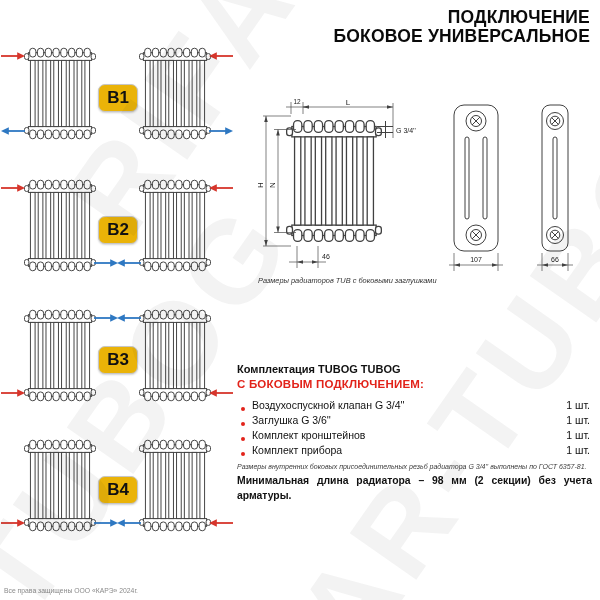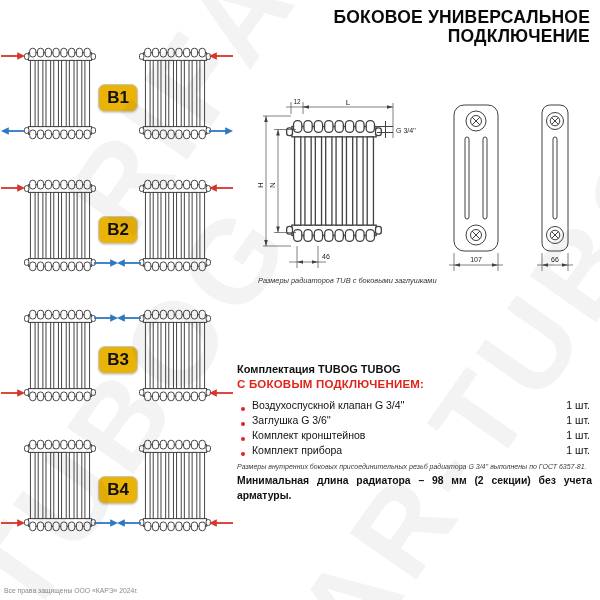--- a/index.html
+++ b/index.html
@@ -99,22 +99,22 @@
   </defs>
 </svg>
 
 <div class="layer" style="z-index:5;pointer-events:none;">
   <div class="wm" style="left:-60px;top:560px;">TUBOG</div>
   <div class="wm" style="left:150px;top:770px;">RIFAR-TUBOG.su</div>
   <div class="wm" style="left:40px;top:180px;">RIFAR-TUBOG.su</div>
 </div>
 
 <div class="title">
+  <div>ПОДКЛЮЧЕНИЕ</div>
   <div>БОКОВОЕ УНИВЕРСАЛЬНОЕ</div>
-  <div>ПОДКЛЮЧЕНИЕ</div>
 </div>
 
 <div class="scheme" style="top:46px;">
   <svg class="rad l" width="72" height="95">
       <use href="#rad-front"></use>
     </svg>
   <svg class="rad r" width="72" height="95">
       <use href="#rad-front"></use>
     </svg>
   <div class="scheme-label">B1</div>

